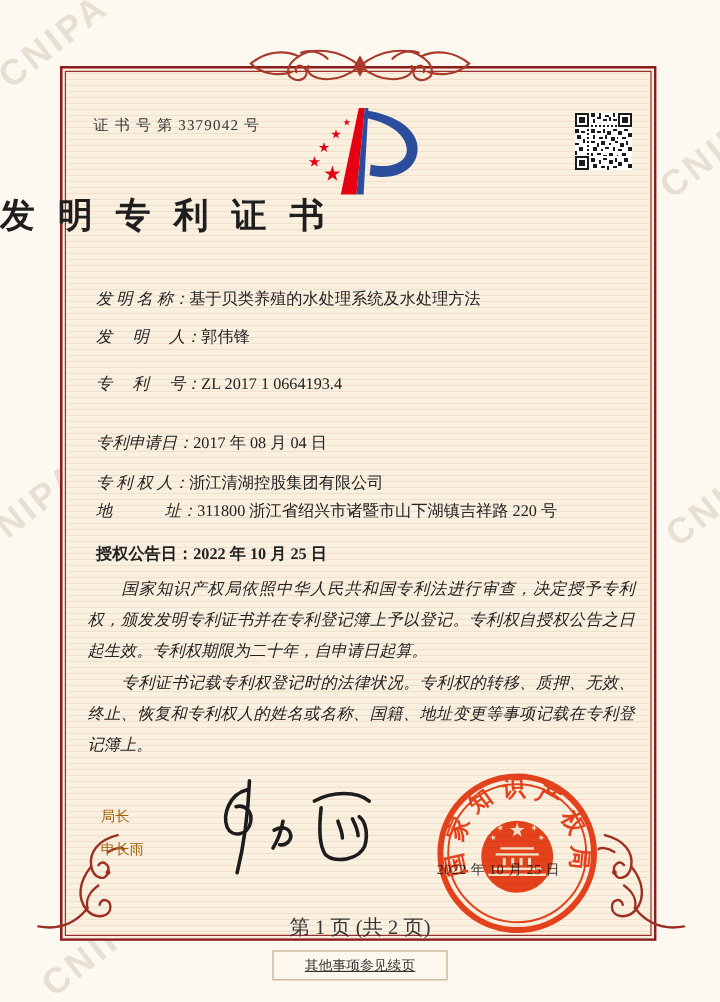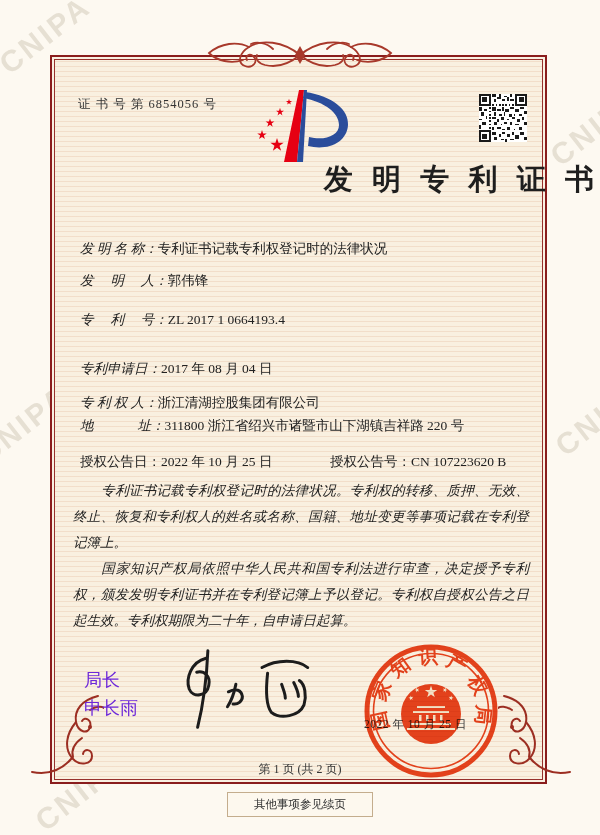--- a/index.html
+++ b/index.html
@@ -30,49 +30,49 @@
     z-index:2;
   }
   .ornament-top { position:absolute; left:203px; top:33px; z-index:4; }
   .corner-bl { position:absolute; left:22px; top:690px; z-index:4; }
   .corner-br { position:absolute; left:498px; top:690px; z-index:4; transform:scaleX(-1); }
   
   .cert-no { position:absolute; left:78px; top:96px; font-size:12.5px; letter-spacing:1px; z-index:5; color:#333; }
   .logo { position:absolute; left:243px; top:86px; z-index:5; }
   .qr { position:absolute; left:479px; top:94px; width:48px; height:48px; z-index:5; }
   .title {
-    position:absolute; left:0; top:160px; width:100%; text-align:right;
+    position:absolute; left:0; top:160px; width:100%; text-align:left;
     font-size:29px; font-weight:bold; letter-spacing:6px; color:#1e1e1e; z-index:5;
   }
   
   .field { position:absolute; left:80px; font-size:13.5px; z-index:5; white-space:nowrap; color:#222; }
   .field .lab { display:inline-block;font-style:italic; }
   .f1{top:240px}.f2{top:272px}.f3{top:311px}.f4{top:360px}.f5{top:394px}.f6{top:417px}
-  .grant { position:absolute; left:80px; top:453px; width:450px; font-size:13.5px; z-index:5; white-space:nowrap; color:#222; }
+  .grant { position:absolute; left:80px; top:453px; width:450px; font-size:13.5px; z-index:5; white-space:nowrap; color:#222;font-weight:bold; }
   .grant .gno { position:absolute; left:250px; top:0; }
   
   .paras {
     position:absolute; left:73px; top:478px; width:456px; z-index:5;
     font-size:13.5px; line-height:26px; text-align:justify; font-style:italic; color:#222;
   }
   .paras p { text-indent:2.1em; }
   
   .officer { position:absolute; left:84px; top:666px; z-index:5;
-    font-family:"Liberation Sans", sans-serif; font-size:18px; line-height:28px; color:#6d28d9; }
+    font-family:"Liberation Sans", sans-serif; font-size:12px; line-height:28px; color:#a16207; }
   .signature { position:absolute; left:178px; top:645px; z-index:5; }
   
   .seal-date { position:absolute; left:364px; top:717px; width:160px; z-index:5;
     font-size:11.5px; letter-spacing:0.5px; color:#3a3a3a; }
   .seal { position:absolute; left:360px; top:640px; z-index:6; opacity:0.93; mix-blend-mode:multiply; }
   
-  .page-ind { position:absolute; left:0; top:761px; width:100%; text-align:center; font-size:12px; z-index:5; color:#333; }
+  .page-ind { position:absolute; left:0; top:761px; width:100%; text-align:center; font-size:17px; z-index:5; color:#333; }
   .footer-note {
     position:absolute; left:50%; top:792px; transform:translateX(-50%);
     border:1px solid #c4ad8d; background:rgba(252,247,238,0.8);
-    padding:4px 26px; font-size:11.5px; color:#333; z-index:5; white-space:nowrap;
+    padding:4px 26px; font-size:11.5px; color:#333; z-index:5; white-space:nowrap;text-decoration:underline;
   }
 </style>
 </head>
 <body>
 
 <div class="wm" style="left:-8px; top:18px;">CNIPA</div>
 <div class="wm" style="left:163px; top:128px;">CNIPA</div>
 <div class="wm" style="left:543px; top:110px;">CNIPA</div>
 <div class="wm" style="left:-30px; top:408px;">CNIPA</div>
 <div class="wm" style="left:548px; top:400px;">CNIPA</div>
@@ -112,21 +112,21 @@
   <g stroke="#9c2e22" stroke-width="2" fill="none" stroke-linecap="round">
     <path d="M76,6 C60,10 52,20 54,32 C56,42 66,45 68,37 C70,30 63,26 60,31"></path>
     <path d="M54,32 C44,44 42,58 50,68 C58,77 70,74 70,66 C70,59 62,58 61,64"></path>
     <path d="M50,68 C40,80 26,85 10,82"></path>
     <path d="M60,48 C53,53 49,60 51,67"></path>
     <path d="M68,20 C74,16 80,16 82,18"></path>
   </g>
   <circle cx="68" cy="37" r="2" fill="#9c2e22"></circle>
 </svg>
 
-<div class="cert-no">证 书 号 第 6854056 号</div>
+<div class="cert-no">证 书 号 第 3379042 号</div>
 
 <svg class="logo" width="112" height="78" viewBox="0 0 112 78">
   <defs>
     <path id="star" d="M0,-1 L0.2245,-0.309 L0.9511,-0.309 L0.3633,0.118 L0.5878,0.809 L0,0.382 L-0.5878,0.809 L-0.3633,0.118 L-0.9511,-0.309 L-0.2245,-0.309 Z"></path>
   </defs>
   <polygon points="56,4 61,4 54,76 41,76" fill="#e60012"></polygon>
   <polygon points="61,4 64,4 60,76 54,76" fill="#2b4d9b"></polygon>
   <path d="M62,6 C90,10 106,24 105,39 C104,57 84,65 65,60 L66,51 C81,55 96,50 96,39 C96,27 82,16 60,12 Z" fill="#2b4d9b"></path>
   <use href="#star" transform="translate(46,16) scale(3.2)" fill="#e60012"></use>
   <use href="#star" transform="translate(37,26) scale(4.2)" fill="#e60012"></use>
@@ -151,35 +151,34 @@
              M8,14h2v1h-2z M11,15h1v2h-1z M13,14h2v2h-2z M17,15h1v1h-1z M20,14h2v1h-2z M23,15h2v2h-2z M26,14h1v2h-1z
              M9,17h2v2h-2z M13,18h1v1h-1z M15,17h2v1h-2z M19,17h1v2h-1z M22,18h2v1h-2z M27,17h2v2h-2z
              M8,20h1v2h-1z M11,20h2v1h-2z M14,21h2v1h-2z M17,20h2v2h-2z M21,21h1v1h-1z M24,20h2v2h-2z
              M8,23h2v2h-2z M12,24h1v2h-1z M14,23h2v1h-2z M17,24h2v2h-2z M20,23h1v2h-1z M22,25h2v2h-2z M25,23h2v2h-2z M27,26h2v2h-2z
              M9,26h2v2h-2z M13,27h2v1h-2z M16,27h1v2h-1z M19,27h2v1h-2z"></path>
   </g>
 </svg>
 
 <div class="title">发 明 专 利 证 书</div>
 
-<div class="field f1"><span class="lab">发 明 名 称：</span><span>专利证书记载专利权登记时的法律状况</span></div>
+<div class="field f1"><span class="lab">发 明 名 称：</span><span>基于贝类养殖的水处理系统及水处理方法</span></div>
 <div class="field f2"><span class="lab">发　 明　 人：</span><span>郭伟锋</span></div>
 <div class="field f3"><span class="lab">专　 利　 号：</span><span>ZL 2017 1 0664193.4</span></div>
 <div class="field f4"><span class="lab">专利申请日：</span><span>2017 年 08 月 04 日</span></div>
 <div class="field f5"><span class="lab">专 利 权 人：</span><span>浙江清湖控股集团有限公司</span></div>
 <div class="field f6"><span class="lab">地　　　 址：</span><span>311800 浙江省绍兴市诸暨市山下湖镇吉祥路 220 号</span></div>
 
 <div class="grant">
   <span>授权公告日：</span><span>2022 年 10 月 25 日</span>
-  <span class="gno"><span>授权公告号：</span><span>CN 107223620 B</span></span>
 </div>
 
 <div class="paras">
+  <p>国家知识产权局依照中华人民共和国专利法进行审查，决定授予专利权，颁发发明专利证书并在专利登记簿上予以登记。专利权自授权公告之日起生效。专利权期限为二十年，自申请日起算。</p>
   <p>专利证书记载专利权登记时的法律状况。专利权的转移、质押、无效、终止、恢复和专利权人的姓名或名称、国籍、地址变更等事项记载在专利登记簿上。</p>
-  <p>国家知识产权局依照中华人民共和国专利法进行审查，决定授予专利权，颁发发明专利证书并在专利登记簿上予以登记。专利权自授权公告之日起生效。专利权期限为二十年，自申请日起算。</p>
 </div>
 
 <div class="officer">
   <div>局长</div>
   <div>申长雨</div>
 </div>
 
 <svg class="signature" width="140" height="88" viewBox="0 0 150 90">
   <g stroke="#1c1c1c" stroke-width="3.2" fill="none" stroke-linecap="round" stroke-linejoin="round">
     <path d="M30,12 C14,16 8,34 12,45 C16,55 31,53 33,41 C35,31 28,25 20,27"></path>

